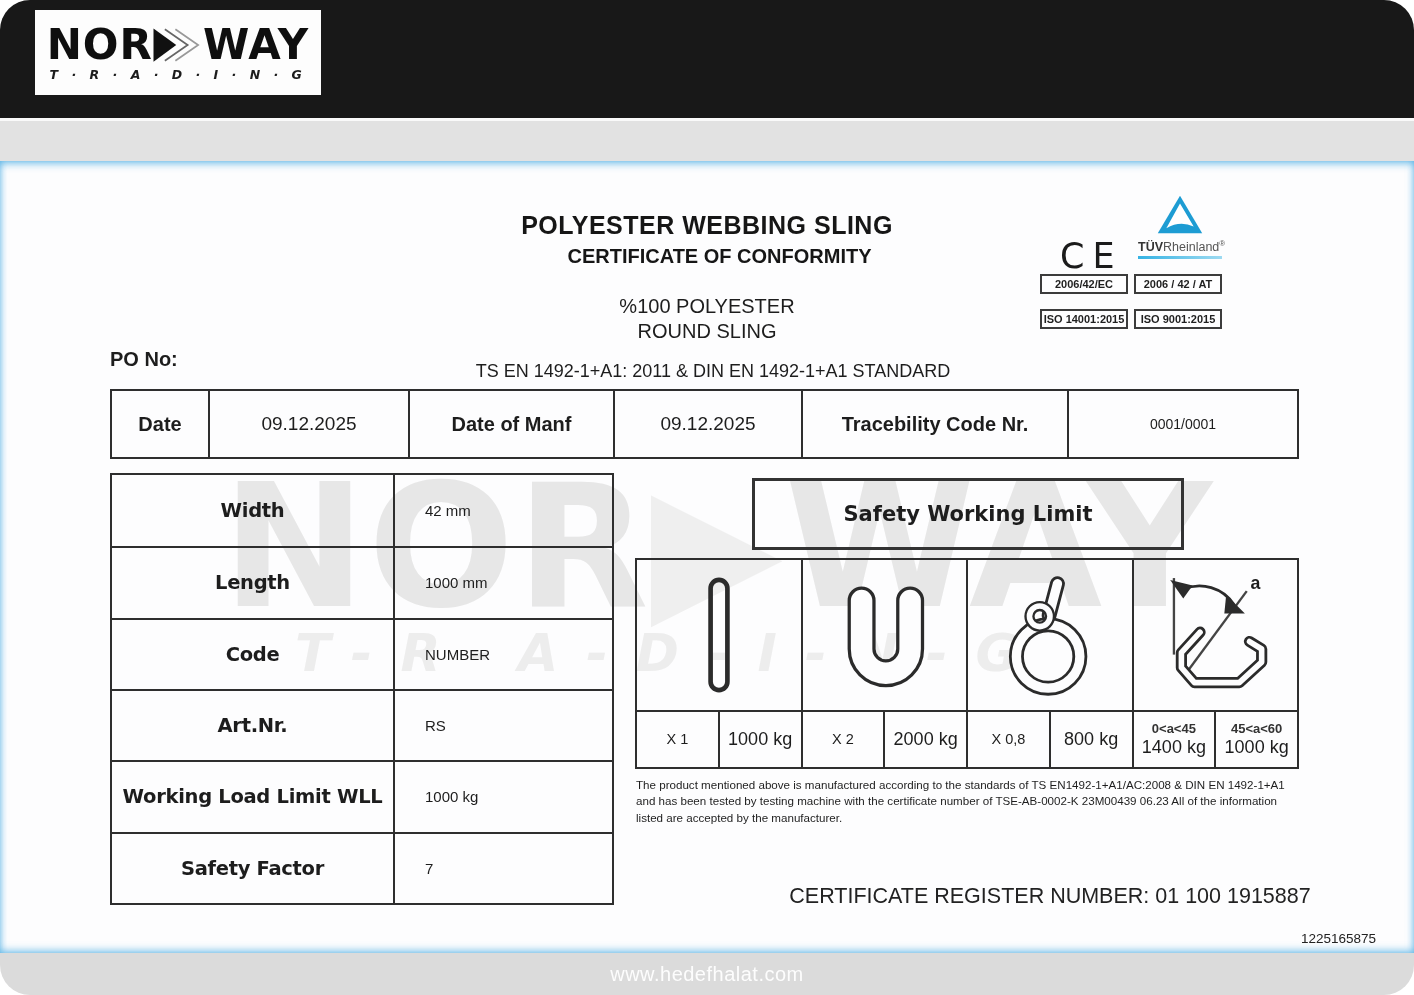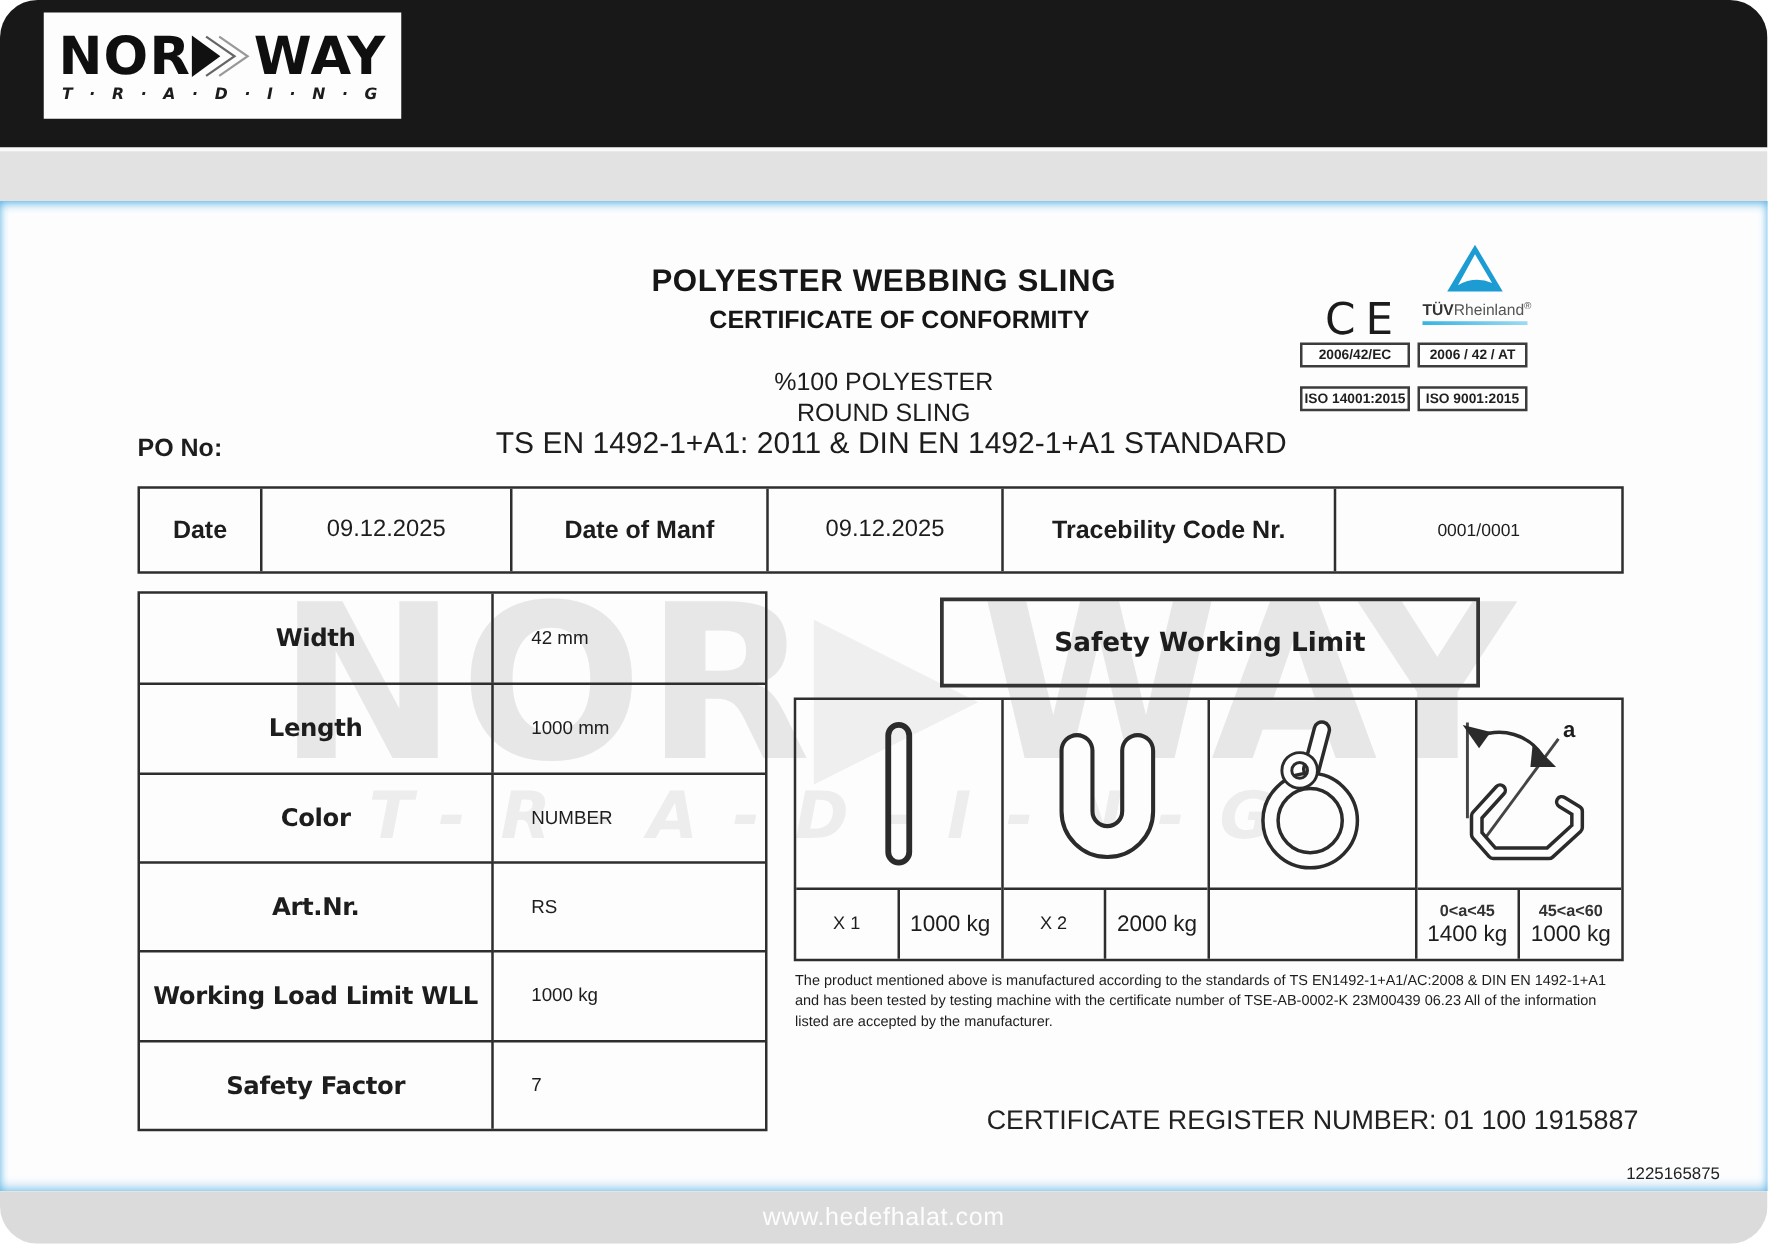--- a/index.html
+++ b/index.html
@@ -34,21 +34,21 @@
   .wm-sub  { position:absolute; top:462px; left:295px; z-index:1; white-space:nowrap;
              font-family:"DejaVu Sans",sans-serif; font-weight:bold; font-style:italic;
              font-size:52px; letter-spacing:28px; color:#ededed; }
 
   
   .ctr { position:absolute; left:0; right:0; text-align:center; }
   .title1 { top:50px;  font-size:25px;   font-weight:bold; letter-spacing:.5px; color:#161616; }
   .title2 { top:84px;  font-size:20px;   font-weight:bold; color:#161616;margin-left:25px; }
   .sub1   { top:134px; font-size:20px; }
   .sub2   { top:159px; font-size:20px; }
-  .sub3   { top:180px; font-size:24px;padding-left:12px; }
+  .sub3   { top:200px; font-size:18px;padding-left:12px; }
   .po     { position:absolute; left:110px; top:187px; font-size:20px; font-weight:bold; }
 
   
   .certs { position:absolute; left:1040px; top:33px; width:182px; height:132px; }
   .ce    { position:absolute; left:20px; top:42px; font-family:"DejaVu Sans",sans-serif;
            font-size:35px; font-weight:500; letter-spacing:8px; color:#1b1b1b; }
   .tuv   { position:absolute; left:98px; top:0; width:84px; text-align:center; }
   .tuv-name { font-size:12.5px; color:#555; white-space:nowrap; }
   .tuv-name b { color:#333; }
   .tuv-reg { font-size:8px; vertical-align:super; }
@@ -167,21 +167,21 @@
       <div class="dt">09.12.2025</div>
       <div class="dt lab">Tracebility Code Nr.</div>
       <div class="dt small">0001/0001</div>
     </div>
 
     <div class="spec-table">
       <div class="sp lab">Width</div>
       <div class="sp val">42 mm</div>
       <div class="sp lab">Length</div>
       <div class="sp val">1000 mm</div>
-      <div class="sp lab">Color</div>
+      <div class="sp lab">Code</div>
       <div class="sp val">NUMBER</div>
       <div class="sp lab">Art.Nr.</div>
       <div class="sp val">RS</div>
       <div class="sp lab">Working Load Limit WLL</div>
       <div class="sp val">1000 kg</div>
       <div class="sp lab">Safety Factor</div>
       <div class="sp val">7</div>
     </div>
 
     <div class="swl-head">Safety Working Limit</div>
@@ -224,20 +224,28 @@
       <div class="swl-col">
         <div class="swl-icon">
           <svg width="150" height="140" viewBox="0 0 160 150">
             <circle cx="78" cy="98" r="34" fill="none" stroke="#2b2b2b" stroke-width="16"></circle>
             <circle cx="78" cy="98" r="34" fill="none" stroke="#fdfdfe" stroke-width="10"></circle>
             <path d="M 88 20 L 79 54" fill="none" stroke="#2b2b2b" stroke-width="16" stroke-linecap="round"></path>
             <path d="M 88 20 L 79 54" fill="none" stroke="#fdfdfe" stroke-width="10" stroke-linecap="round"></path>
             <circle cx="69" cy="55" r="11" fill="none" stroke="#2b2b2b" stroke-width="11"></circle>
             <circle cx="69" cy="55" r="11" fill="none" stroke="#fdfdfe" stroke-width="6"></circle>
           </svg>
+        </div>
+        <div class="swl-vals">
+          <div class="swl-val">
+              <span class="f-factor">X 0,8</span>
+            </div>
+          <div class="swl-val">
+              <span class="f-kg">800 kg</span>
+            </div>
         </div>
       </div>
 
       <div class="swl-col">
         <div class="swl-icon">
           <svg width="150" height="140" viewBox="0 0 160 150">
             <path d="M 36 14 V 96" stroke="#444" stroke-width="2.5" fill="none"></path>
             <path d="M 114 28 L 52 112" stroke="#444" stroke-width="2.5" fill="none"></path>
             <path d="M 46 26 A 44 44 0 0 1 100 42" fill="none" stroke="#2b2b2b" stroke-width="3"></path>
             <polygon points="32,16 56,22 46,36" fill="#2b2b2b"></polygon>

